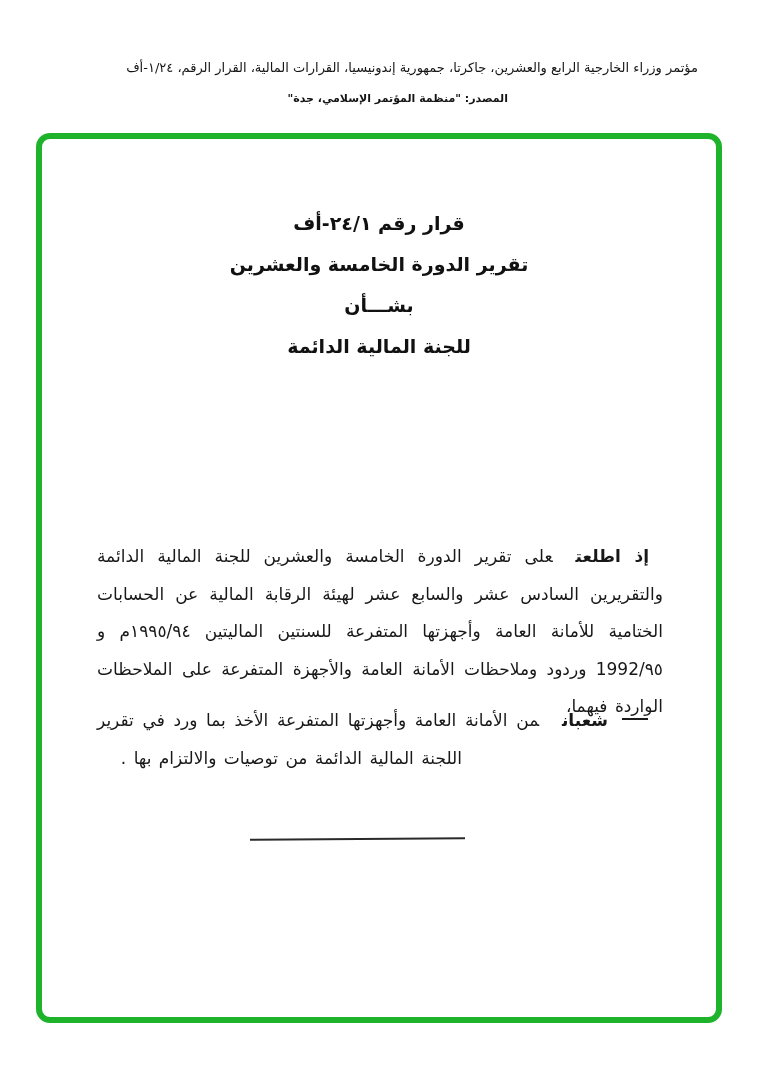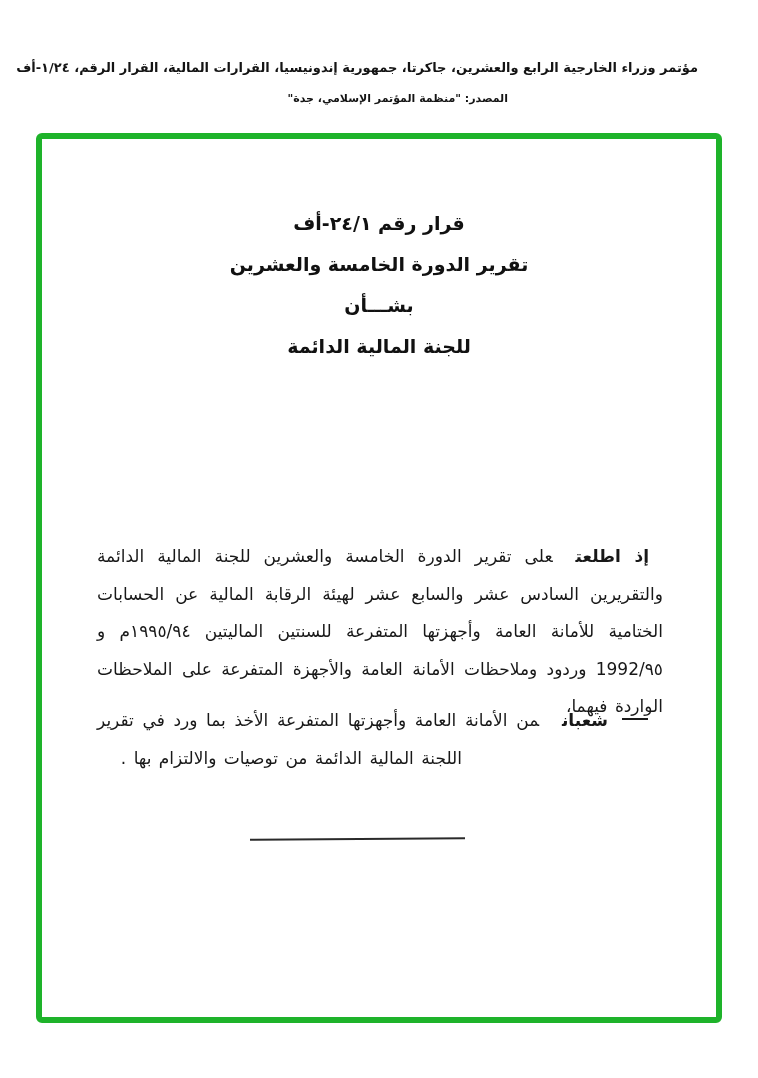--- a/index.html
+++ b/index.html
@@ -3,30 +3,30 @@
 <meta charset="utf-8">
 <style>
   html,body{margin:0;padding:0;}
   body{
     width:758px;height:1078px;background:#ffffff;position:relative;
     font-family:"DejaVu Sans",sans-serif;color:#141414;overflow:hidden;
   }
   
   .hdr1{
     position:absolute;top:60px;right:60px;direction:rtl;
-    font-size:13px;font-weight:bold;letter-spacing:0;white-space:nowrap;
+    font-size:13px;font-weight:normal;letter-spacing:0;white-space:nowrap;
   }
   .hdr2{
     position:absolute;top:92px;right:250px;direction:rtl;
     font-size:11px;font-weight:bold;white-space:nowrap;
   }
   
   .frame{
     position:absolute;left:36px;top:133px;width:674px;height:878px;
-    border:6px solid #1eb32a;border-radius:6px;background:#fff;
+    border:6px solid #1eb32a;border-radius:14px;background:#fff;
   }
   
   .title-block{
     position:absolute;top:64px;left:0;right:0;text-align:center;direction:rtl;
     font-size:19px;font-weight:bold;line-height:41px;color:#111;
   }
   
   .para{
     position:absolute;right:53px;left:55px;direction:rtl;
     font-size:17px;line-height:37.5px;text-align:justify;color:#181818;

